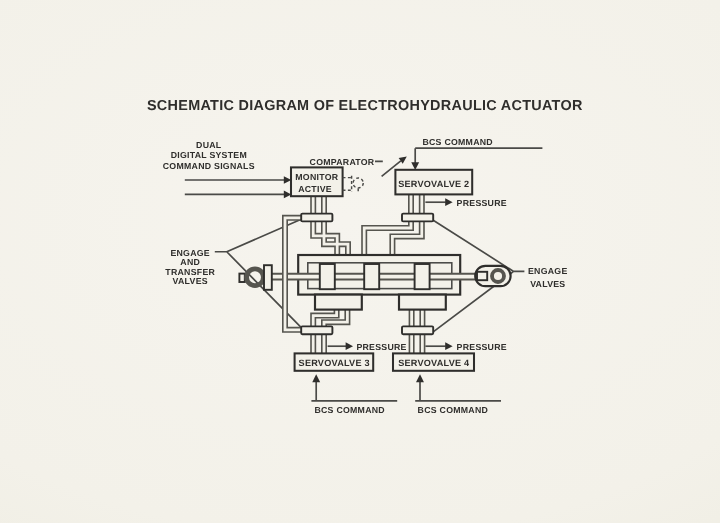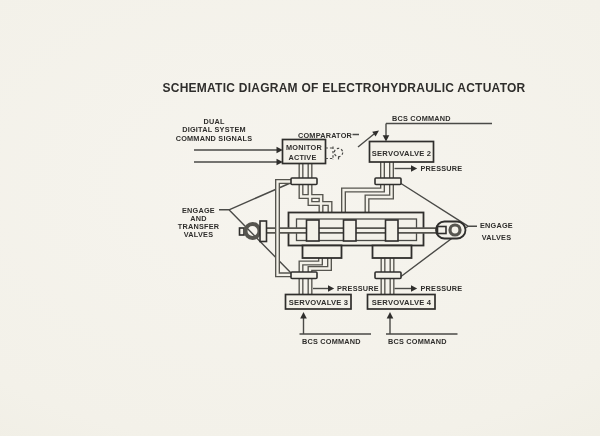--- a/index.html
+++ b/index.html
@@ -2,21 +2,21 @@
 <html style="--paper: #f3f1e9; --ink: #2f2e2c; --line: #4a4a47; --pipe: #56554f;"><head>
 <meta charset="utf-8">
 <style>
   html,body{margin:0;padding:0;}
   body{
     width:600px;height:436px;overflow:hidden;
     background:
       radial-gradient(ellipse 130% 110% at 48% 42%, #f6f4ee 0%, #f3f1e9 55%, #eceade 92%, #e6e4d8 100%);
     font-family:"Liberation Sans", sans-serif;
   }
-  .stage{position:relative;width:496px;height:436px;margin-left:40px;}
+  .stage{position:relative;width:496px;height:436px;}
   svg{position:absolute;left:0;top:0;}
   .t{font-family:"Liberation Sans", sans-serif;font-weight:700;fill:var(--ink);}
   .title{font-size:12px;letter-spacing:.25px;}
   .t7{font-size:7.3px;letter-spacing:.22px;}
   .t8{font-size:7.6px;letter-spacing:.2px;}
   .ln{stroke:var(--line);stroke-width:1.4;fill:none;}
   .po{stroke:var(--pipe);stroke-width:5;fill:none;stroke-linejoin:miter;stroke-linecap:butt;}
   .pi{stroke:var(--paper);stroke-width:2.3;fill:none;stroke-linejoin:miter;stroke-linecap:butt;}
   .rodo{stroke:var(--pipe);stroke-width:6.6;fill:none;}
   .rodi{stroke:var(--paper);stroke-width:3.1;fill:none;}

